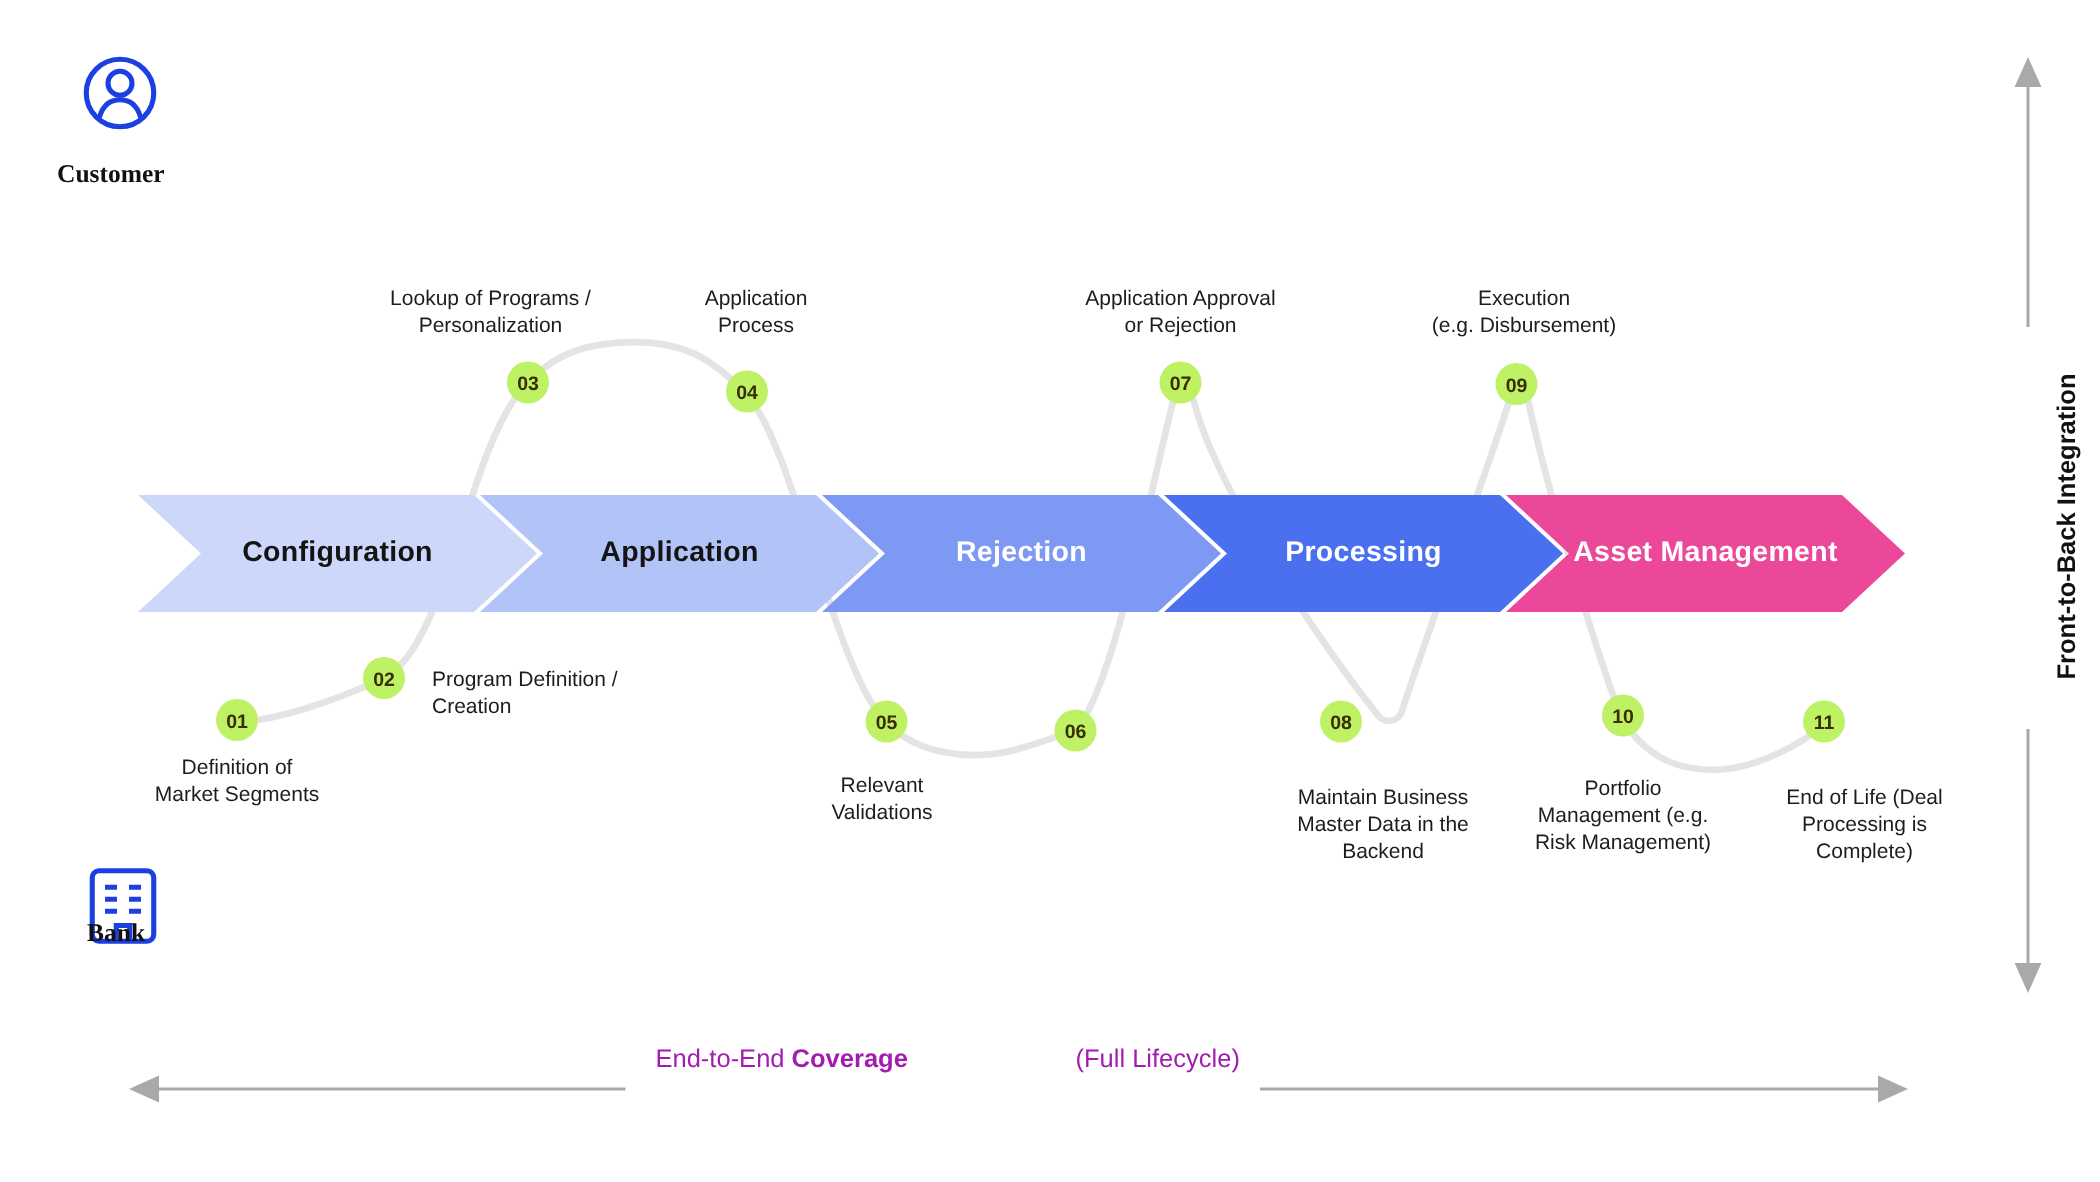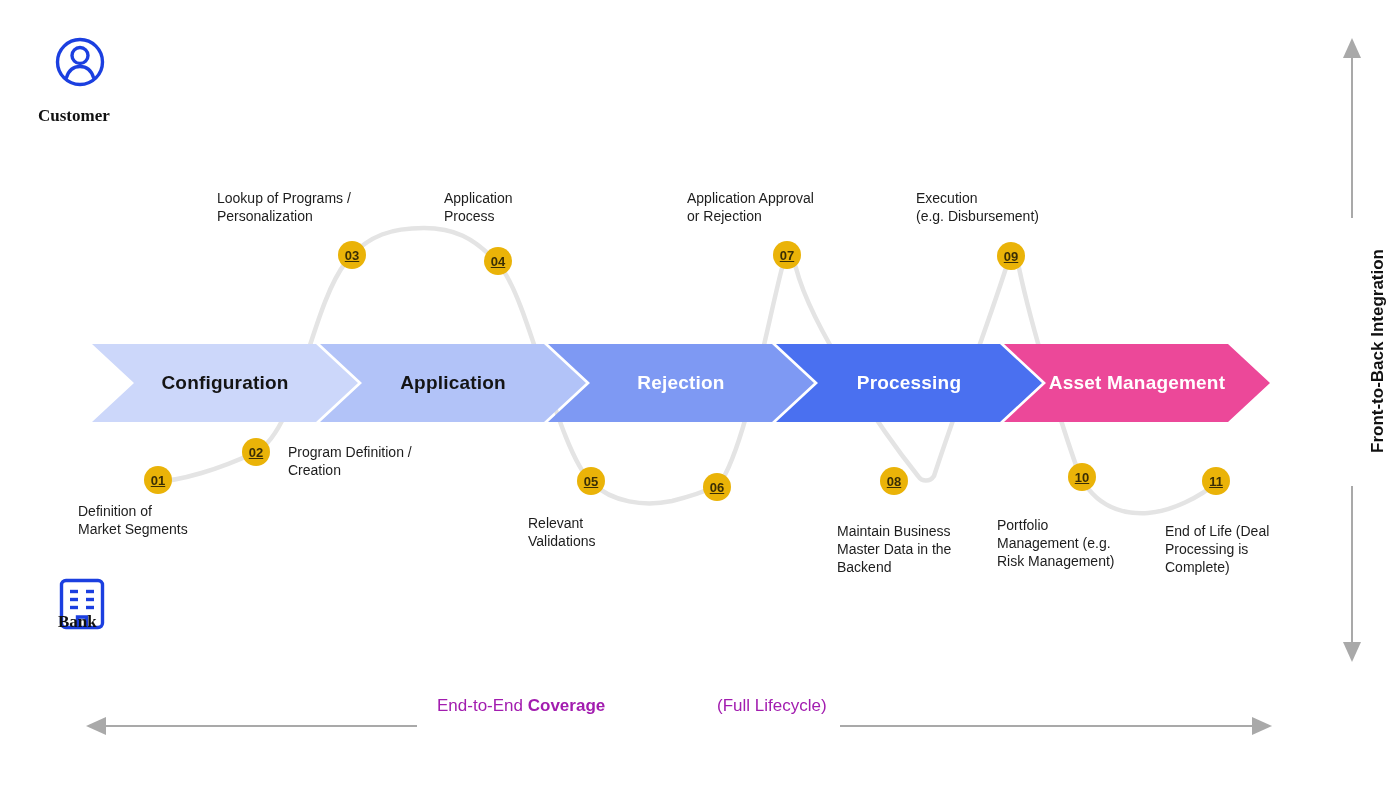--- a/index.html
+++ b/index.html
@@ -6,39 +6,39 @@
   .canvas{
     position:relative;width:1400px;height:788px;background:#ffffff;overflow:hidden;
     font-family:"Liberation Sans", sans-serif;color:#1a1a1a;
   }
   svg.lines{position:absolute;left:0;top:0;z-index:1;}
   
   .chevron{
     position:absolute;top:330px;height:78px;width:266px;z-index:2;
     display:flex;align-items:center;justify-content:center;
     clip-path:polygon(0 0, calc(100% - 42px) 0, 100% 50%, calc(100% - 42px) 100%, 0 100%, 42px 50%);
-    font-size:19px;font-weight:bold;letter-spacing:.2px;margin-top:14px;
+    font-size:19px;font-weight:bold;letter-spacing:.2px;
   }
   .p1{left:92px;background:#ccd7fa;color:#141414;}
   .p2{left:320px;background:#b2c3f8;color:#141414;}
   .p3{left:548px;background:#7e99f3;color:#ffffff;}
   .p4{left:776px;background:#4a70f0;color:#ffffff;}
   .p5{left:1004px;background:#ec4899;color:#ffffff;}
   
   .step-num{
     position:absolute;width:28px;height:28px;border-radius:50%;z-index:3;
-    background:#eab308;color:#3a2e05;font-size:13px;font-weight:bold;
-    display:flex;align-items:center;justify-content:center;text-decoration:underline;
+    background:#bef264;color:#3a2e05;font-size:13px;font-weight:bold;
+    display:flex;align-items:center;justify-content:center;
   }
   
   .step-label{
     position:absolute;z-index:3;font-size:14px;line-height:18px;color:#1d1d1d;
     white-space:pre-line;
   }
-  .center{text-align:left;}
+  .center{text-align:center;}
   
   .actor-icon{position:absolute;z-index:3;}
   .actor-label{position:absolute;z-index:3;font-size:17px;font-weight:bold;color:#111;font-family:Liberation Serif, serif;}
   
   .v-axis-label{
     position:absolute;z-index:3;width:300px;text-align:center;
     left:1228px;top:341px;transform:rotate(-90deg);
     font-size:17px;font-weight:bold;color:#111;
   }
   .h-axis-text{position:absolute;z-index:3;top:696px;font-size:17px;color:#a21caf;}

